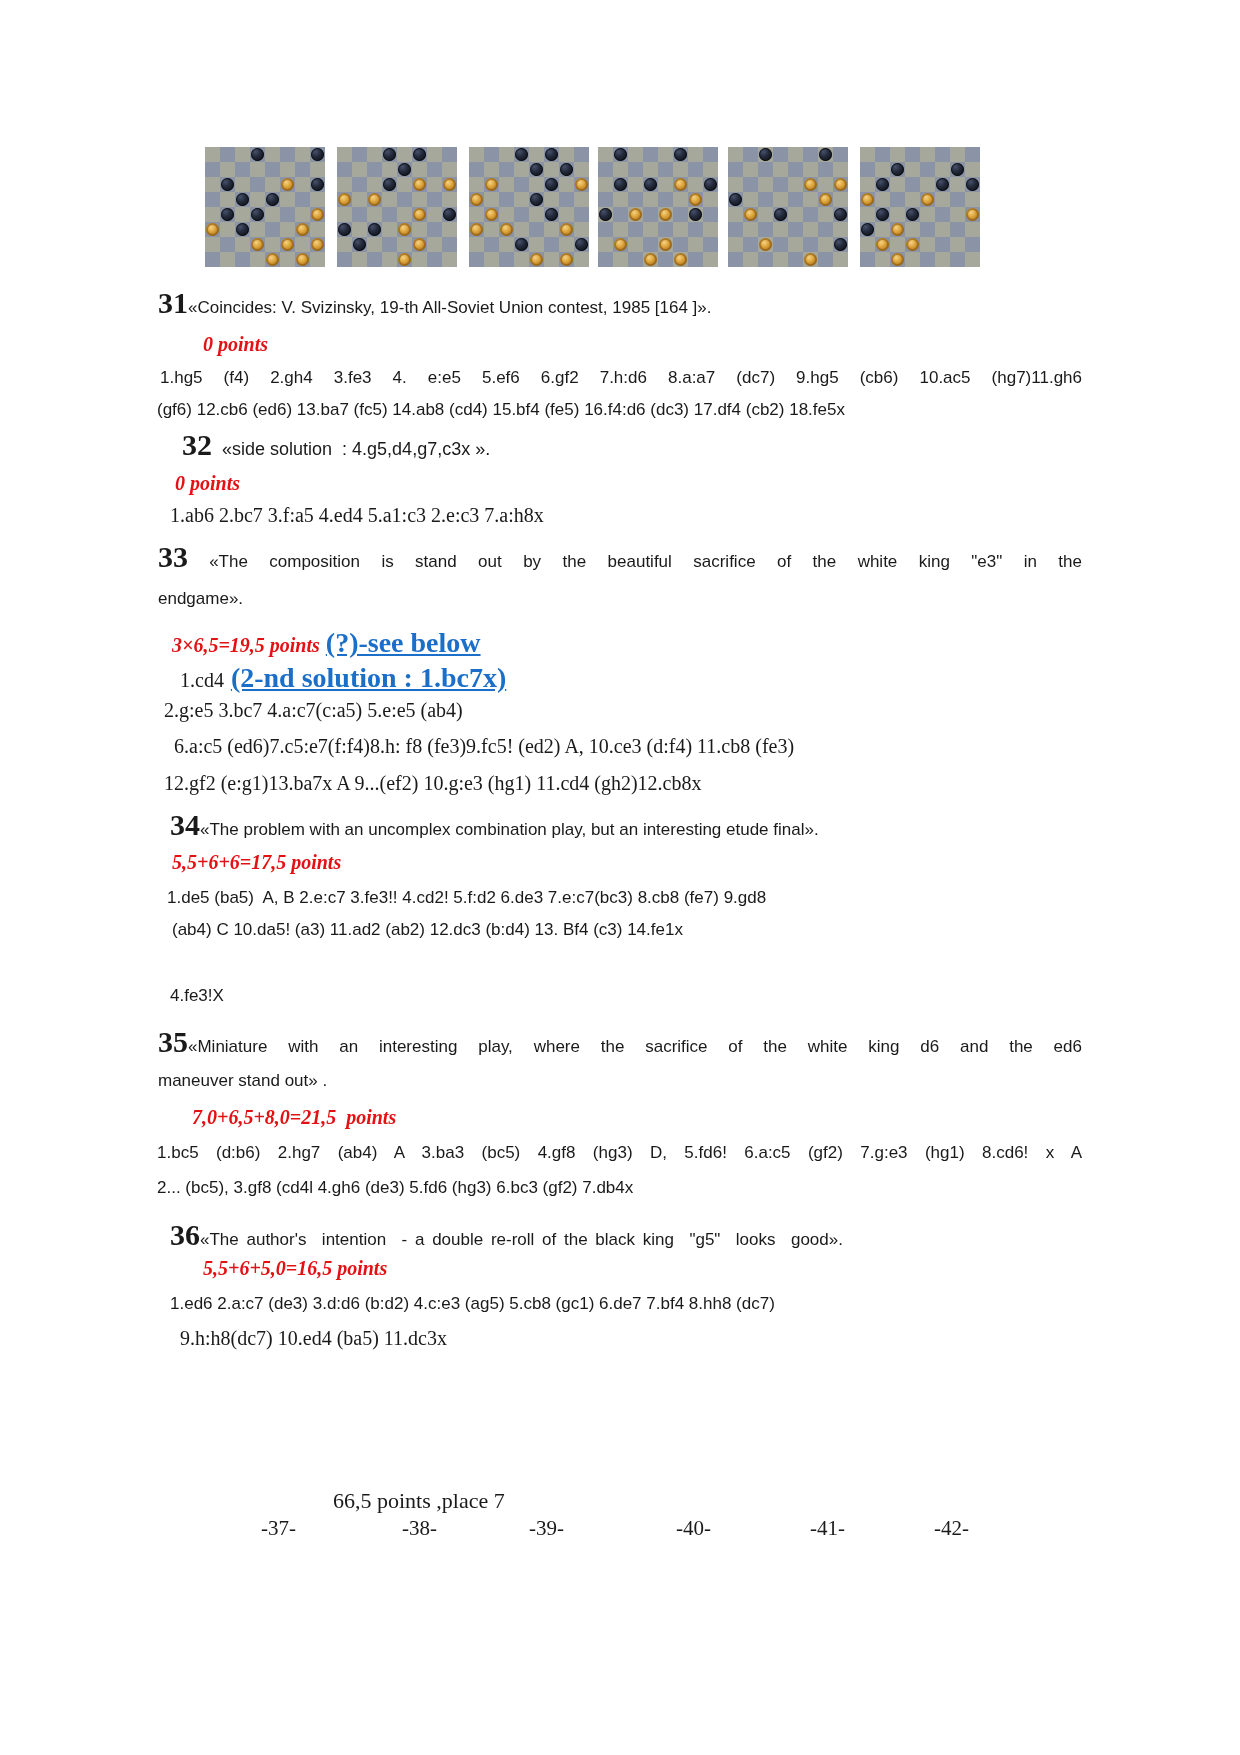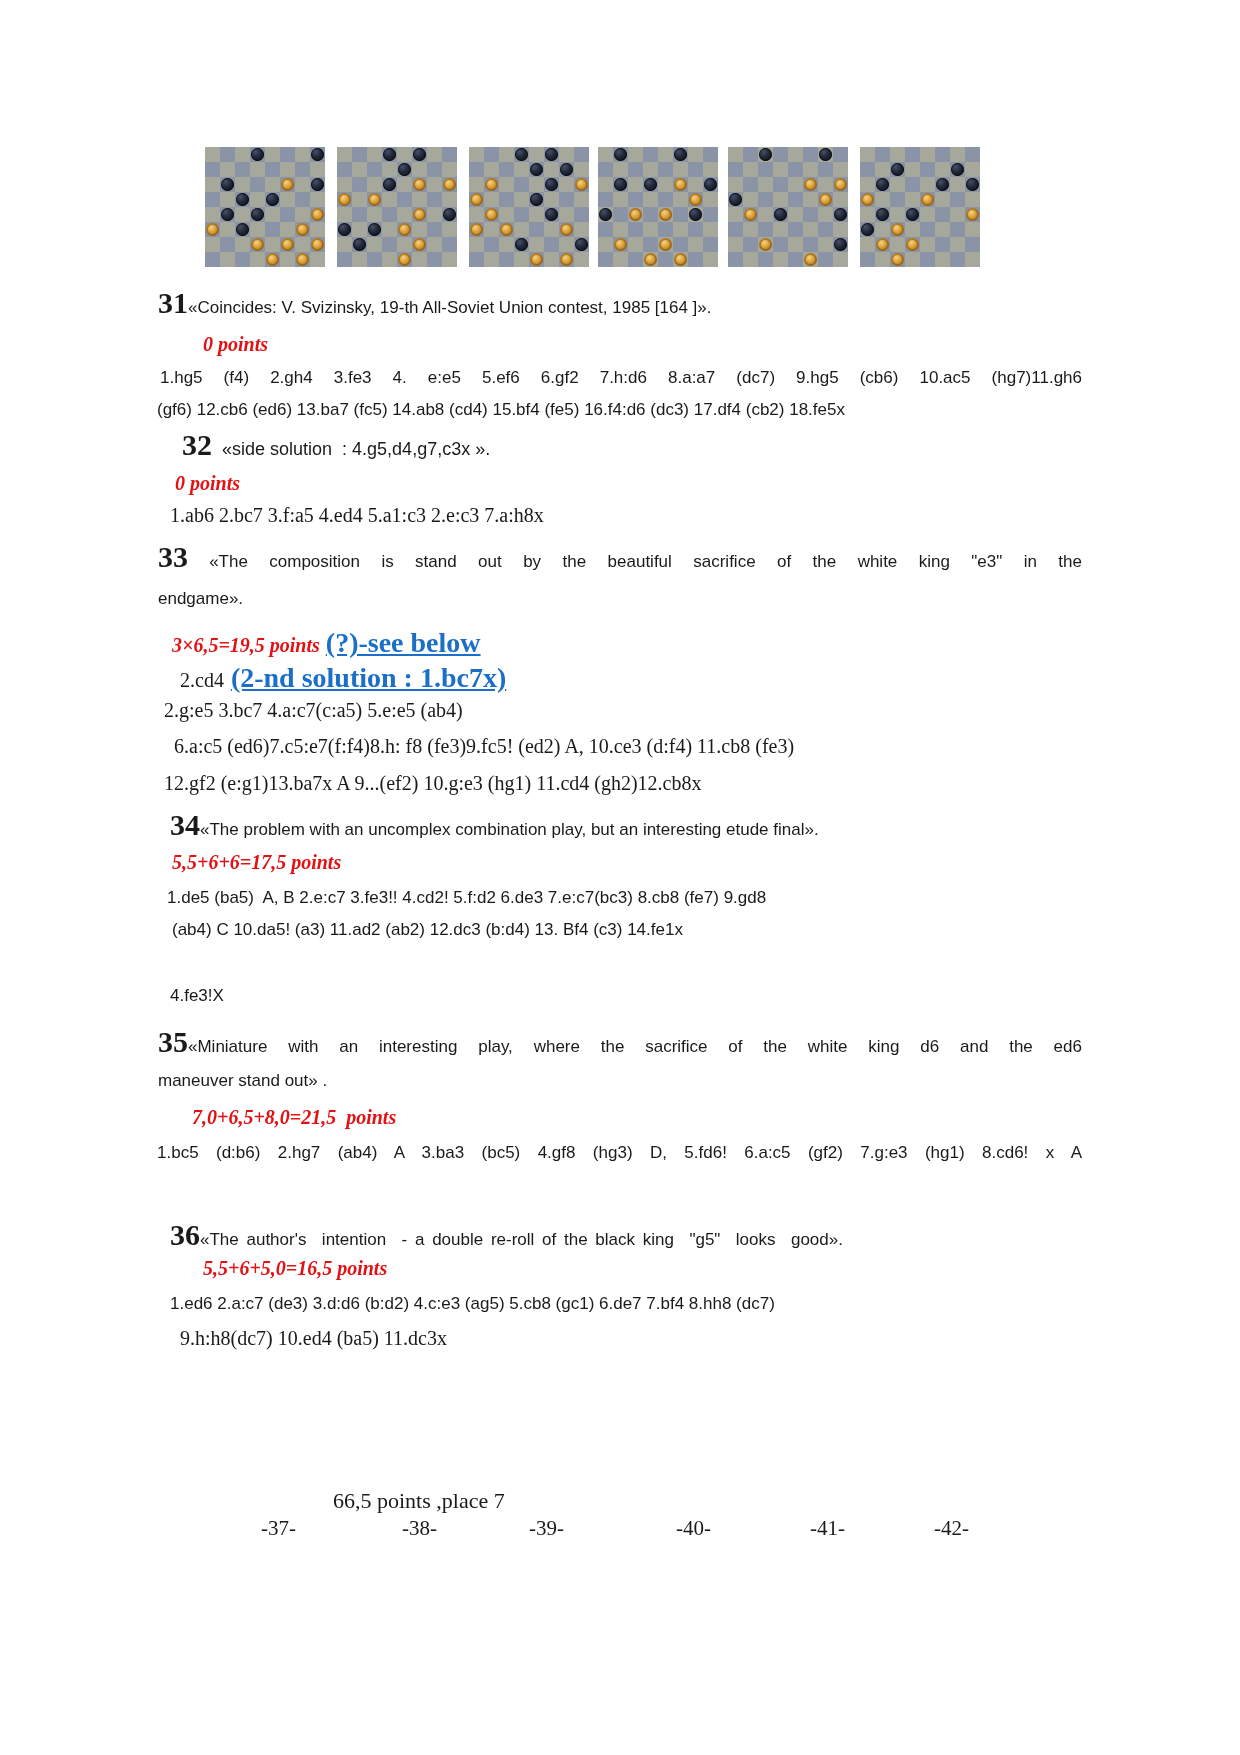--- a/index.html
+++ b/index.html
@@ -156,35 +156,36 @@
   <div class="line sans justify" style="left:160px;top:367px;width:922px;">1.hg5 (f4) 2.gh4 3.fe3 4. e:e5 5.ef6 6.gf2 7.h:d6 8.a:a7 (dc7) 9.hg5 (cb6) 10.ac5 (hg7)11.gh6</div>
   <div class="line sans" style="left:157px;top:399px;">(gf6) 12.cb6 (ed6) 13.ba7 (fc5) 14.ab8 (cd4) 15.bf4 (fe5) 16.f4:d6 (dc3) 17.df4 (cb2) 18.fe5x</div>
 
   <div class="line" style="left:182px;top:426px;"><span class="secnum">32</span><span class="gap"></span><span class="sans" style="font-size:18px;">«side solution  : 4.g5,d4,g7,c3x ».</span></div>
   <div class="line points" style="left:175px;top:471px;">0 points</div>
   <div class="line serif" style="left:170px;top:503px;">1.ab6 2.bc7 3.f:a5 4.ed4 5.a1:c3 2.e:c3 7.a:h8x</div>
 
   <div class="line justify" style="left:158px;top:538px;width:924px;"><span class="secnum">33</span> <span class="sans">«The composition is stand out  by the beautiful sacrifice of the white king  "e3" in the</span></div>
   <div class="line sans" style="left:158px;top:588px;">endgame».</div>
   <div class="line" style="left:172px;top:625px;"><span class="points">3×6,5=19,5 points</span><span class="gap" style="width:6px;"></span><span class="link">(?)-see below</span></div>
-  <div class="line" style="left:180px;top:660px;"><span class="serif">2.cd4</span><span class="gap" style="width:7px;"></span><span class="link">(2-nd solution : 1.bc7x)</span></div>
+  <div class="line" style="left:180px;top:660px;"><span class="serif">1.cd4</span><span class="gap" style="width:7px;"></span><span class="link">(2-nd solution : 1.bc7x)</span></div>
   <div class="line serif" style="left:164px;top:698px;">2.g:e5 3.bc7 4.a:c7(c:a5) 5.e:e5 (ab4)</div>
   <div class="line serif" style="left:174px;top:734px;">6.a:c5 (ed6)7.c5:e7(f:f4)8.h: f8 (fe3)9.fc5! (ed2) A, 10.ce3 (d:f4) 11.cb8 (fe3)</div>
   <div class="line serif" style="left:164px;top:771px;">12.gf2 (e:g1)13.ba7x A 9...(ef2) 10.g:e3 (hg1) 11.cd4 (gh2)12.cb8x</div>
 
   <div class="line" style="left:170px;top:806px;"><span class="secnum">34</span><span class="sans">«The problem with an uncomplex combination play, but an interesting etude final».</span></div>
   <div class="line points" style="left:172px;top:850px;">5,5+6+6=17,5 points</div>
   <div class="line sans" style="left:167px;top:887px;">1.de5 (ba5)  A, B 2.e:c7 3.fe3!! 4.cd2! 5.f:d2 6.de3 7.e:c7(bc3) 8.cb8 (fe7) 9.gd8</div>
   <div class="line sans" style="left:172px;top:919px;">(ab4) C 10.da5! (a3) 11.ad2 (ab2) 12.dc3 (b:d4) 13. Bf4 (c3) 14.fe1x</div>
   <div class="line sans" style="left:170px;top:985px;">4.fe3!X</div>
 
   <div class="line justify" style="left:158px;top:1023px;width:924px;"><span class="secnum">35</span><span class="sans">«Miniature with an interesting play, where the sacrifice of the white king d6 and the ed6</span></div>
   <div class="line sans" style="left:158px;top:1070px;">maneuver stand out» .</div>
   <div class="line points" style="left:192px;top:1105px;">7,0+6,5+8,0=21,5  points</div>
   <div class="line sans justify" style="left:157px;top:1142px;width:925px;">1.bc5 (d:b6) 2.hg7 (ab4) A 3.ba3 (bc5) 4.gf8 (hg3) D, 5.fd6! 6.a:c5 (gf2)  7.g:e3 (hg1) 8.cd6! x A</div>
+  <div class="line sans" style="left:157px;top:1177px;">2... (bc5), 3.gf8 (cd4l 4.gh6 (de3) 5.fd6 (hg3) 6.bc3 (gf2) 7.db4x</div>
 
   <div class="line" style="left:170px;top:1216px;"><span class="secnum">36</span><span class="sans wspace">«The author's  intention  - a double re-roll of the black king  "g5"  looks  good».</span></div>
   <div class="line points" style="left:203px;top:1256px;">5,5+6+5,0=16,5 points</div>
   <div class="line sans" style="left:170px;top:1293px;">1.ed6 2.a:c7 (de3) 3.d:d6 (b:d2) 4.c:e3 (ag5) 5.cb8 (gc1) 6.de7 7.bf4 8.hh8 (dc7)</div>
   <div class="line serif" style="left:180px;top:1326px;">9.h:h8(dc7) 10.ed4 (ba5) 11.dc3x</div>
 
   <div class="subtitle" style="left:333px;top:1488px;">66,5 points  ,place  7</div>
   <div class="diagram-nums">
     <span>-37-</span>
     <span>-38-</span>

